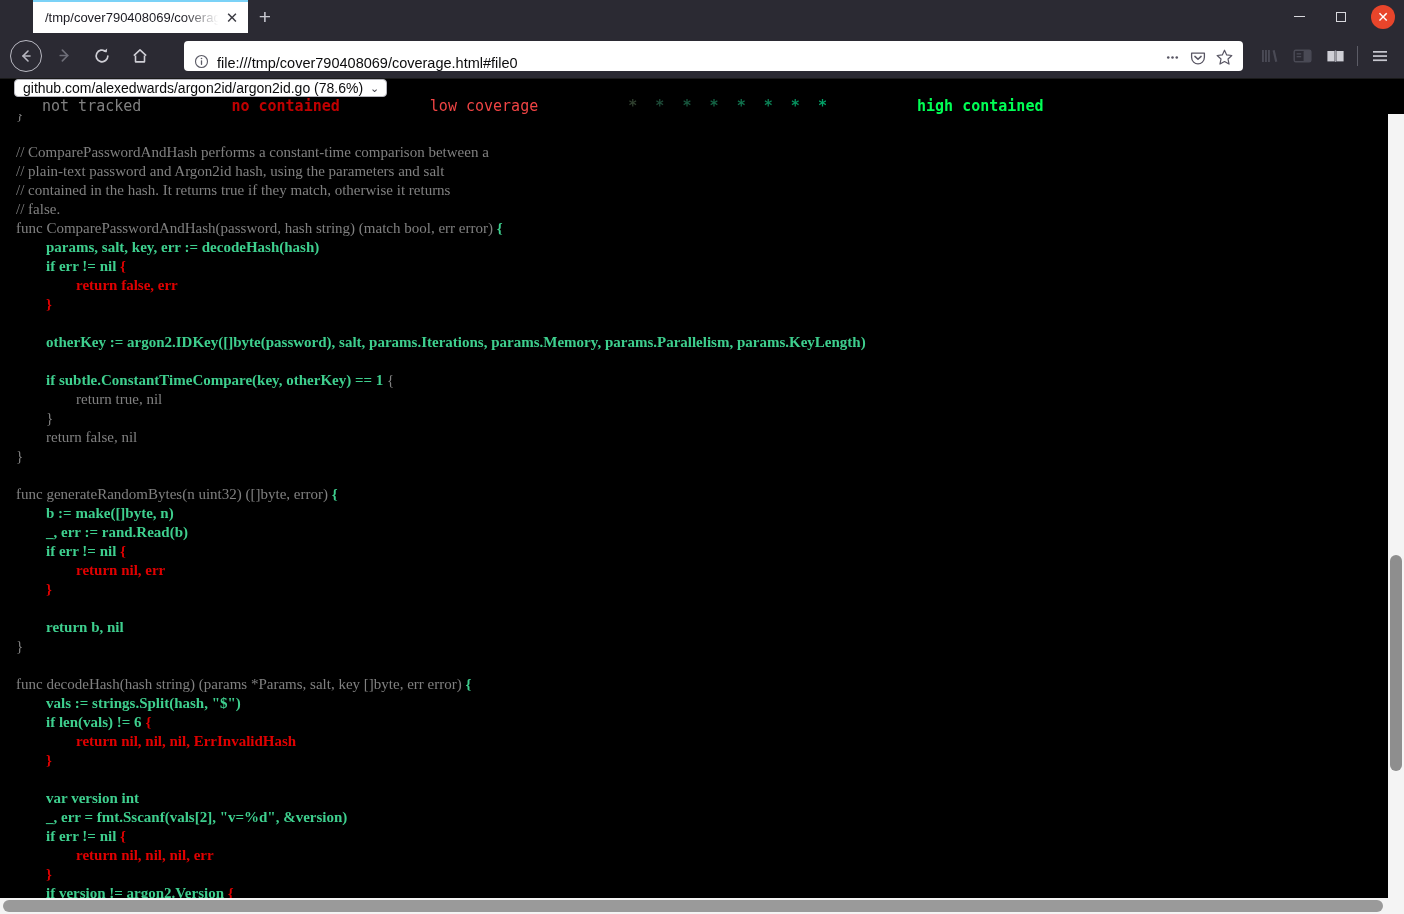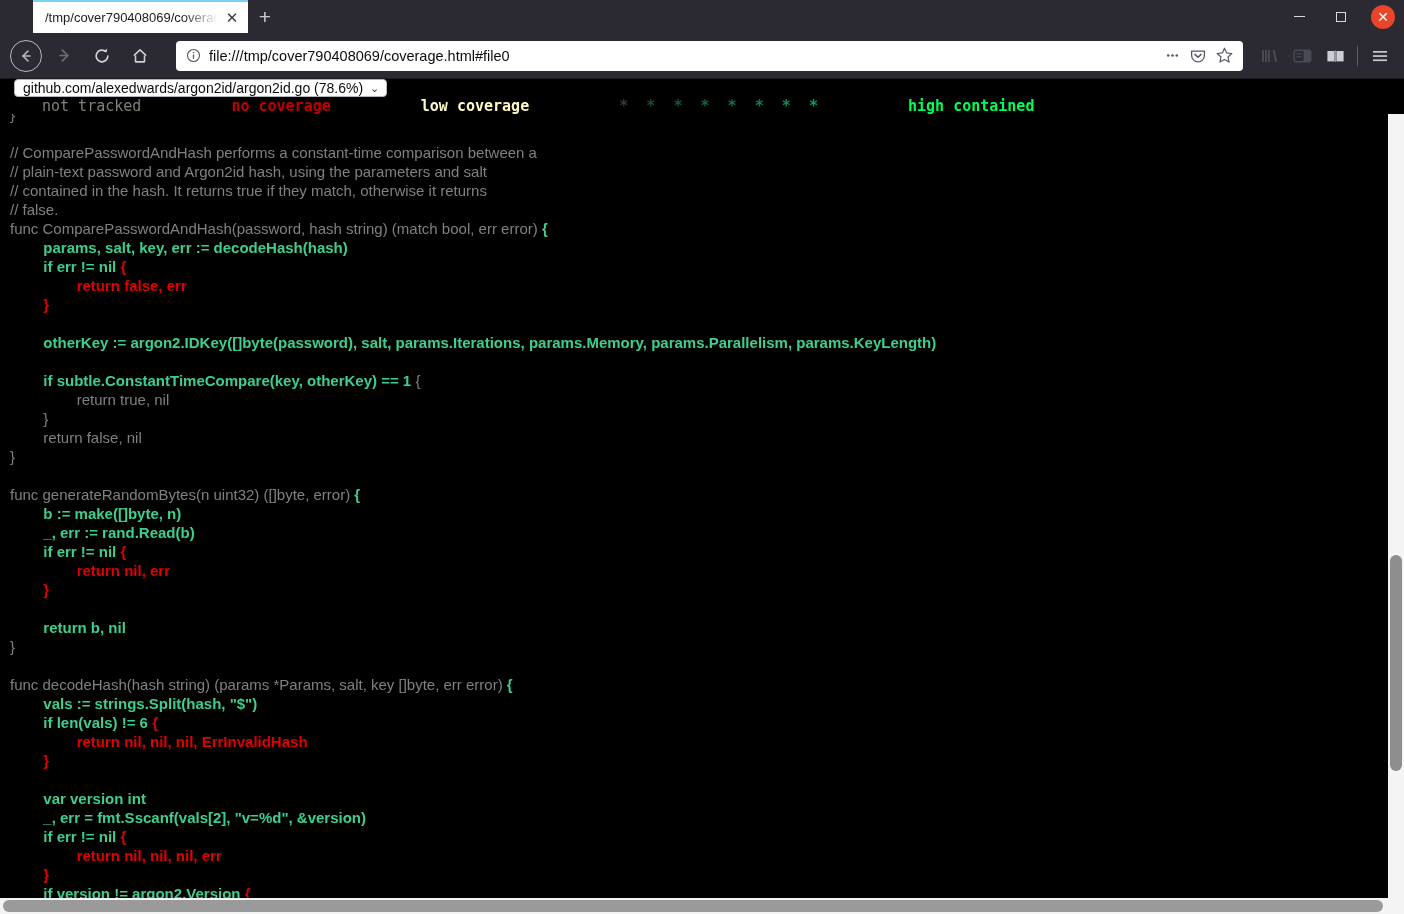--- a/index.html
+++ b/index.html
@@ -75,23 +75,23 @@
     width: 36px; height: 34px; flex: none;
     display: flex; align-items: center; justify-content: center;
   }
   .navbtn svg { display: block; }
   .back-circle {
     width: 32px; height: 32px; border-radius: 50%;
     border: 1.5px solid #b9b9c2;
     display: flex; align-items: center; justify-content: center;
   }
   .urlbar {
-    flex: 1; height: 30px; margin-left: 16px; margin-right: 8px;
+    flex: 1; height: 30px; margin-left: 24px; margin-right: 8px;
     background: #ffffff; border-radius: 4px;
-    display: flex; align-items: center;
+    display: flex; align-items: flex-end;
     padding: 0 6px 0 8px;
   }
   .url-info {
     width: 18px; height: 18px; flex: none;
     display: flex; align-items: center; justify-content: center;
     color: #5b5b66;
   }
   .url-text {
     flex: 1; font-size: 14.5px; color: #0c0c0d;
     padding-left: 7px; white-space: nowrap; overflow: hidden;
@@ -130,37 +130,37 @@
   .file-select .caret { font-size: 11px; color: #3b3b44; }
   .legend {
     display: flex; align-items: center;
     margin-left: 28px; font-size: 15px;
     letter-spacing: 0px;
     gap: 36px;
   }
   .legend span { white-space: pre; }
   .lg-nottracked { color: #808080; }
   .lg-nocov      { color: #c00000; font-weight: bold; }
-  .lg-lowcov     { color: #fef9c3; font-weight: bold; }
+  .lg-lowcov     { color: #ef4444; }
   .lg-highcov    { color: #00ff55; font-weight: bold; }
   .cov-star { font-weight: bold; }
 
   
   #codearea {
     position: absolute; left: 0; top: 114px;
     width: 1404px; height: 800px;
     background: #000000;
     overflow: hidden;
   }
   #codepre {
     position: absolute; left: 0; top: -9px;
-    font-family: Liberation Sans, sans-serif;
+    font-family: Liberation Serif, serif;
     font-size: 15px; line-height: 19px;
     white-space: pre;
-    padding: 0 0 0 10px;
+    padding: 0 0 0 16px;
     color: #808080;
     font-weight: bold;
   }
   .cov0  { color: #808080; font-weight: normal; }  
   .cov1  { color: #e00000; }                        
   .cov10 { color: #3ecf8e; }                        
 
   
   .vscroll {
     position: absolute; right: 0; top: 114px;
@@ -312,21 +312,21 @@
 
 <div id="banner">
   <div class="file-select">
     <span>github.com/alexedwards/argon2id/argon2id.go (78.6%)</span>
     <span class="caret">⌄</span>
   </div>
 
   <div class="legend">
     <span class="lg-nottracked">not tracked</span>
     <span>  </span>
-    <span class="lg-nocov">no coverage</span>
+    <span class="lg-nocov">no contained</span>
     <span>  </span>
     <span class="lg-lowcov">low coverage</span>
     <span> </span>
     <span id="cov-gradient"><span class="cov-star" style="color: rgb(48, 64, 47);"> * </span><span class="cov-star" style="color: rgb(29, 74, 55);"> * </span><span class="cov-star" style="color: rgb(24, 87, 62);"> * </span><span class="cov-star" style="color: rgb(20, 100, 69);"> * </span><span class="cov-star" style="color: rgb(16, 114, 77);"> * </span><span class="cov-star" style="color: rgb(11, 129, 85);"> * </span><span class="cov-star" style="color: rgb(6, 145, 94);"> * </span><span class="cov-star" style="color: rgb(2, 162, 103);"> * </span></span>
     <span> </span>
     <span class="lg-highcov">high contained</span>
   </div>
 </div>
 
 <div id="codearea">

